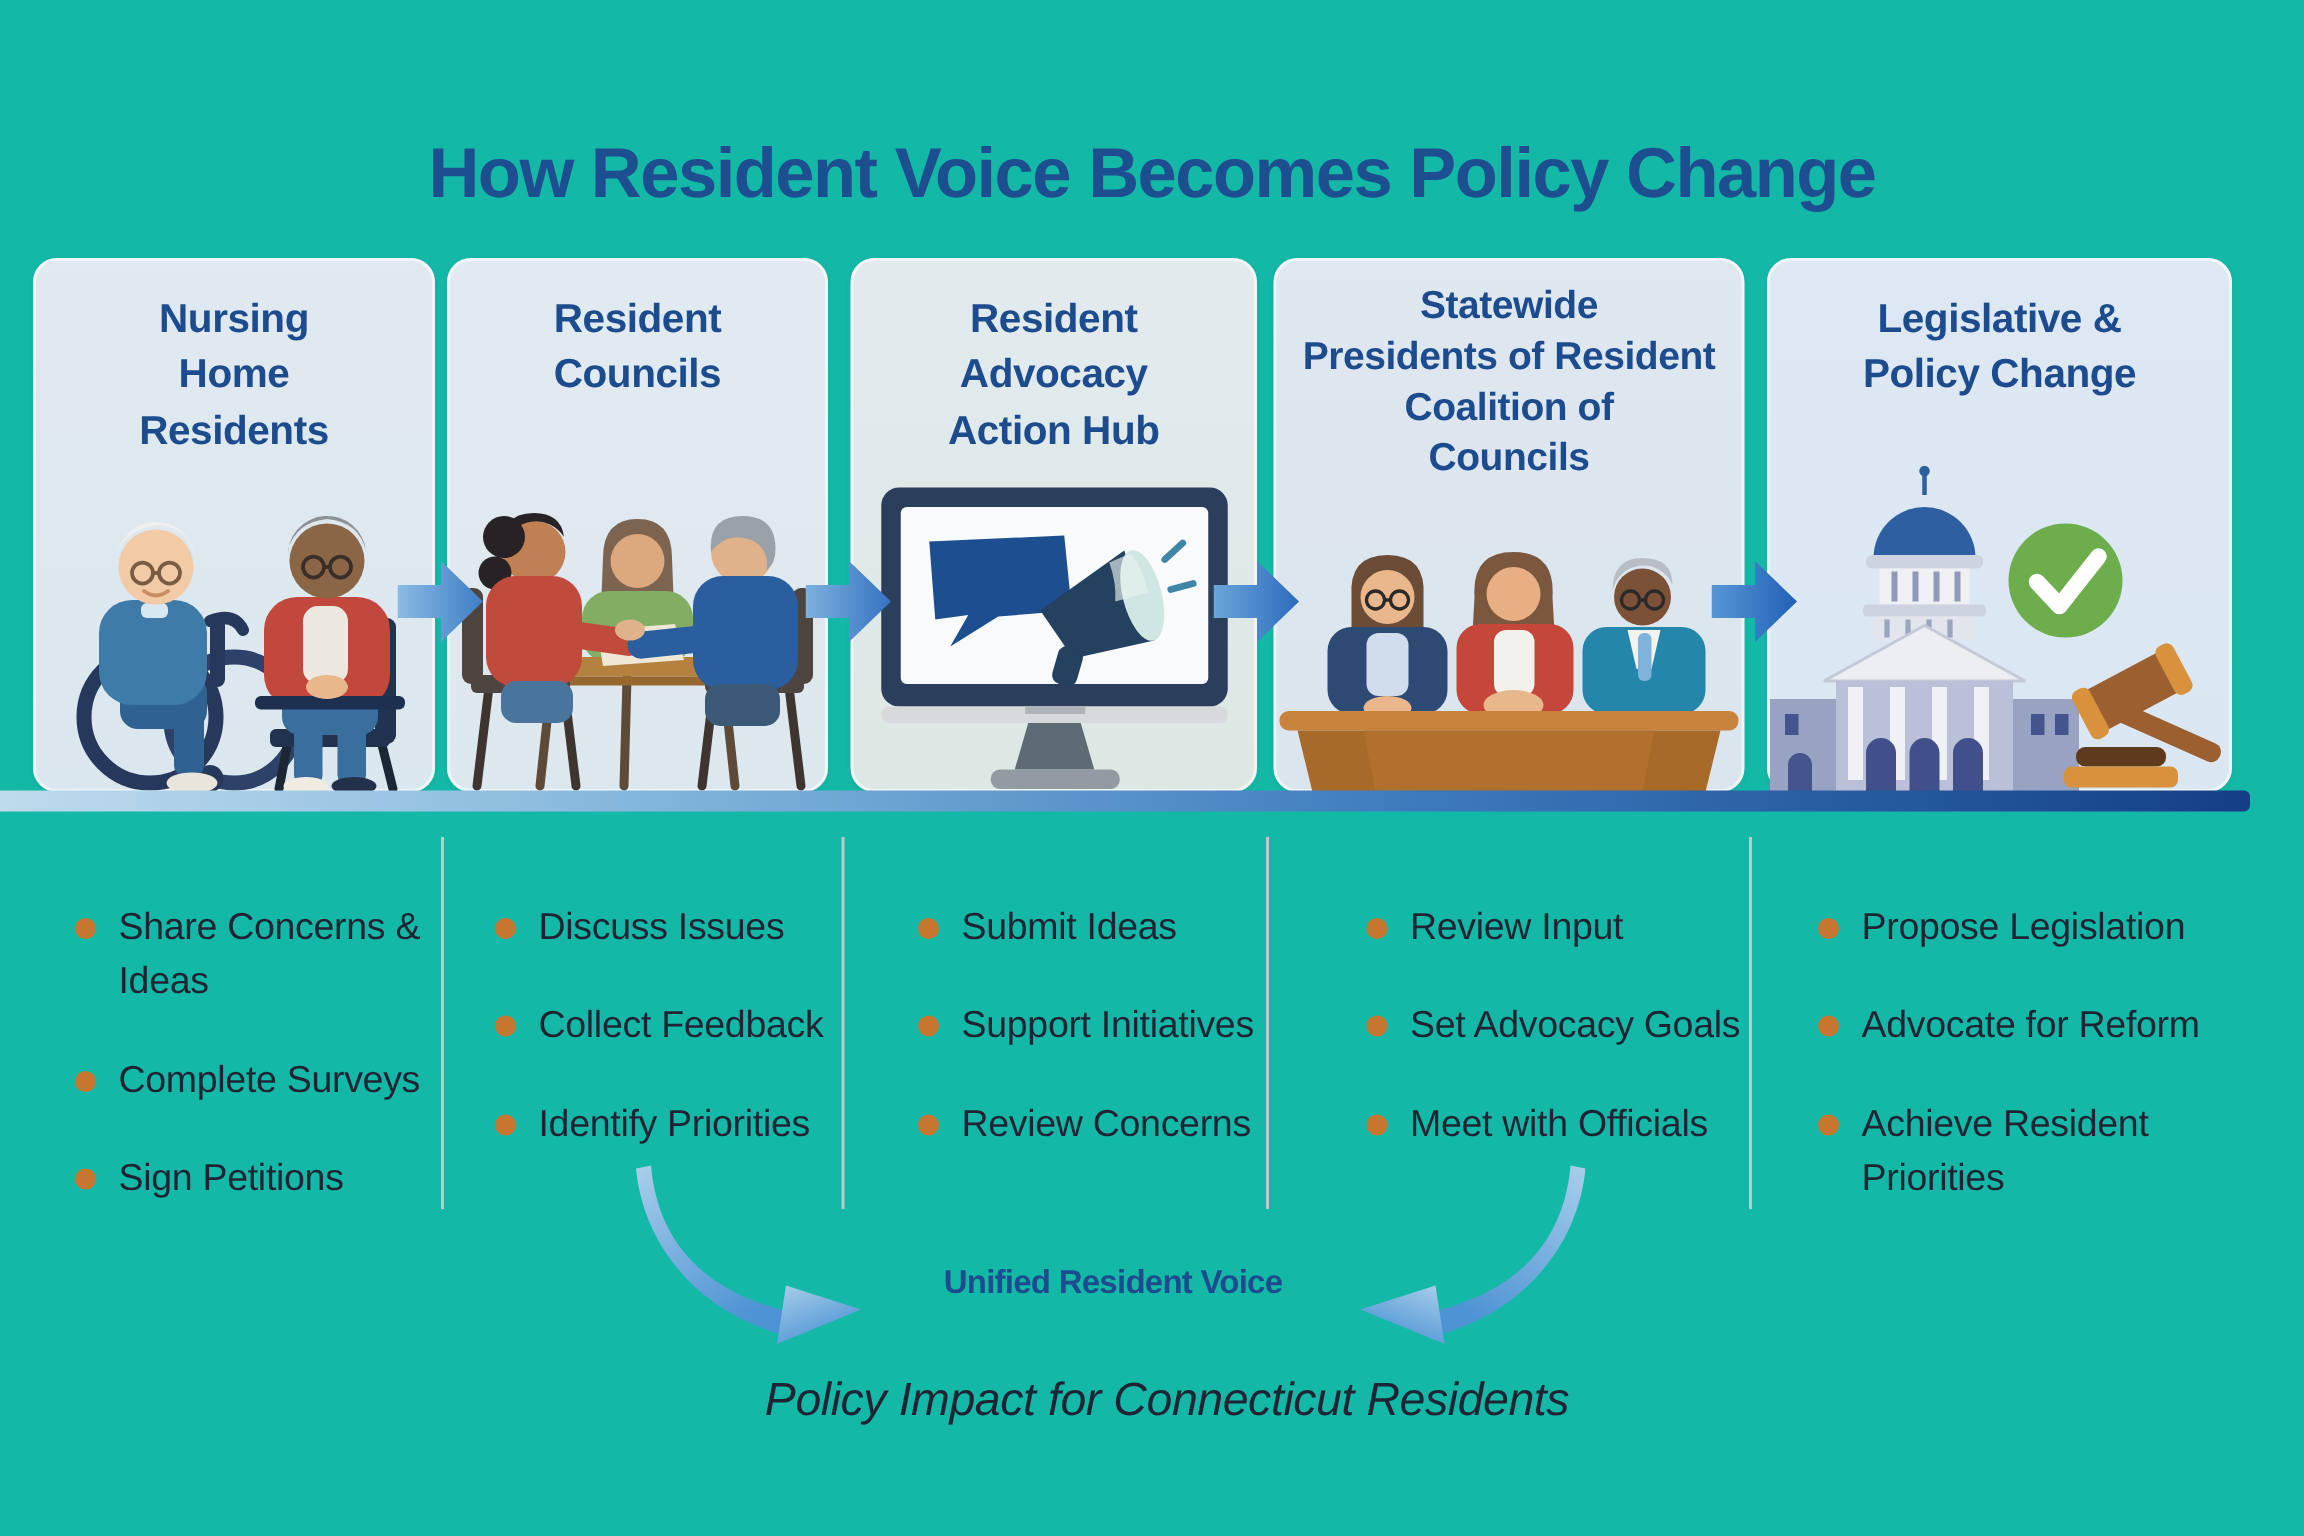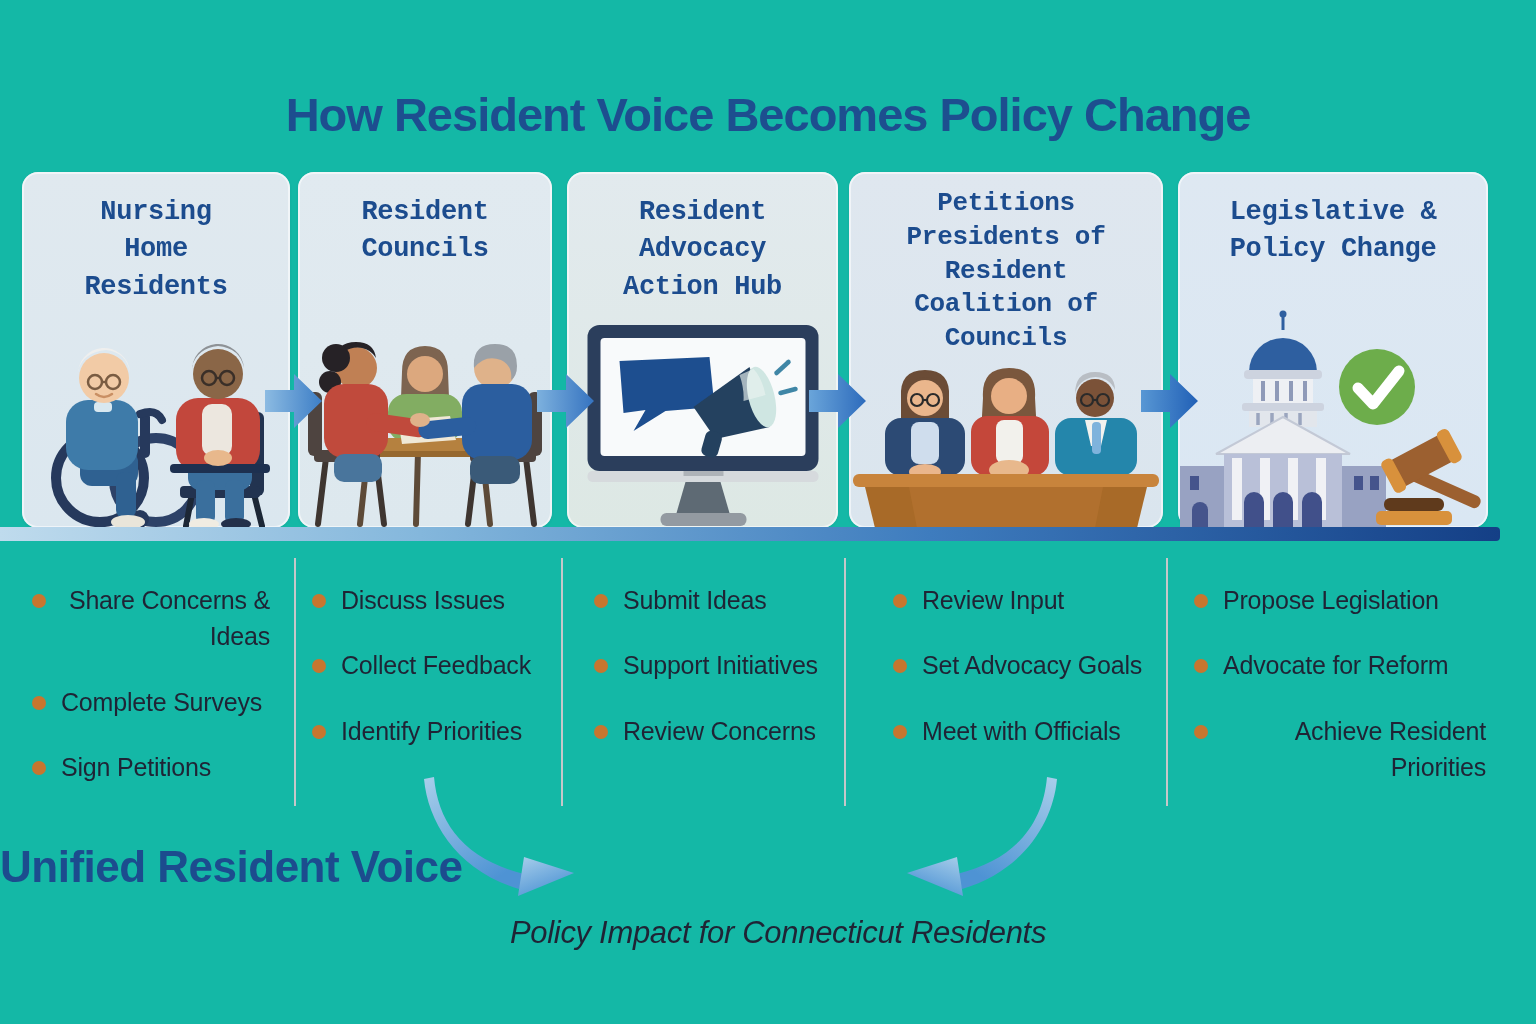--- a/index.html
+++ b/index.html
@@ -2,53 +2,53 @@
 <html><head>
 <meta charset="utf-8">
 <style>
   html,body{margin:0;padding:0;background:#e9eaec;}
   .page{position:relative;width:1536px;height:1024px;background:#14b8a6;overflow:hidden;
         font-family:"Liberation Sans", sans-serif;}
   .main-title{position:absolute;top:56px;left:0;width:100%;text-align:center;
         font-size:47px;font-weight:bold;color:#1d4e8f;letter-spacing:-1px;}
   
   .card{position:absolute;top:172px;height:356px;border-radius:16px;
-        box-shadow:inset 0 0 0 2px rgba(255,255,255,.55), 0 1px 3px rgba(40,60,90,.08);font-family:Liberation Mono, monospace;}
+        box-shadow:inset 0 0 0 2px rgba(255,255,255,.55), 0 1px 3px rgba(40,60,90,.08);}
   .card1{left:22px;width:268px;background:linear-gradient(180deg,#e0e9ef,#dbe7ef);}
   .card2{left:298px;width:254px;background:linear-gradient(180deg,#e1eaf0,#dde8ee);}
   .card3{left:567px;width:271px;background:linear-gradient(180deg,#e2eaee,#dde8e4);}
   .card4{left:849px;width:314px;background:linear-gradient(180deg,#dfe7ef,#dae5ee);}
   .card5{left:1178px;width:310px;background:linear-gradient(180deg,#dee8f2,#dae7f3);}
   .card-title{margin:0;padding:22px 6px 0 6px;text-align:center;font-weight:bold;
         color:#1c4c8e;font-size:27px;line-height:1.38;letter-spacing:-0.3px;}
   .card4 .card-title{font-size:26px;padding-top:15px;line-height:1.3;}
   .tl{display:block;}
   .illus{position:absolute;left:50%;transform:translateX(-50%);bottom:0;display:block;}
   
   .flow-arrow{position:absolute;top:372px;width:58px;height:58px;}
   .fa1{left:265px}.fa2{left:537px}.fa3{left:809px}.fa4{left:1141px}
   
   .flow-bar{position:absolute;left:0;top:527px;width:1500px;height:14px;
         border-radius:0 4px 4px 0;
         background:linear-gradient(90deg,#bfdbed 0%,#84b7dc 28%,#3e7cbe 62%,#143f86 100%);}
   
   .vdiv{position:absolute;top:558px;height:248px;width:2px;background:#c6c7c9;}
   .vd1{left:294px}.vd2{left:561px}.vd3{left:844px}.vd4{left:1166px}
-  .blist{position:absolute;top:582px;margin:0;padding:0;list-style:none;text-align:right;}
+  .blist{position:absolute;top:582px;margin:18px;padding:0;list-style:none;}
   .bl1{left:32px;width:238px}.bl2{left:312px;width:238px}.bl3{left:594px;width:252px}
   .bl4{left:893px;width:264px}.bl5{left:1194px;width:292px}
   .bitem{display:flex;align-items:flex-start;margin:0 0 29px 0;}
   .dot{flex:0 0 14px;width:14px;height:14px;border-radius:50%;background:#c7762f;
         margin:12px 15px 0 0;}
   .btext{font-size:25px;line-height:1.45;color:#1f2435;letter-spacing:-0.2px;}
   
   .swoosh{position:absolute;top:775px;width:160px;height:122px;}
   .sw-left{left:424px}.sw-right{left:897px}
-  .unified{position:absolute;top:842px;left:0;width:1484px;text-align:left;
-        font-size:44px;font-weight:bold;color:#1c4c8e;letter-spacing:-0.5px;}
+  .unified{position:absolute;top:842px;left:0;width:1484px;text-align:center;
+        font-size:22px;font-weight:bold;color:#1c4c8e;letter-spacing:-0.5px;}
   .impact{position:absolute;top:915px;left:0;width:1556px;text-align:center;
         font-size:31px;font-style:italic;color:#1f2435;letter-spacing:-0.3px;}
 </style>
 </head>
 <body>
 
 <div class="page">
 
   <h1 class="main-title">How Resident Voice Becomes Policy Change</h1>
 
@@ -183,21 +183,21 @@
         <g stroke="#3f86a6" stroke-width="4.5" stroke-linecap="round">
           <path d="M209,52 L221,41"></path>
             <path d="M213,72 L228,68"></path>
         </g>
       </g>
     </svg>
   </section>
 
   <section class="card card4">
     <h2 class="card-title">
-      <span class="tl">Petitions</span>
+      <span class="tl">Statewide</span>
       <span class="tl">Presidents of Resident</span>
       <span class="tl">Coalition of</span>
       <span class="tl">Councils</span>
     </h2>
     <svg class="illus" width="314" height="178" viewBox="0 0 314 178">
 
       <g>
         <path d="M52,48 q-2,-28 24,-28 q26,0 24,28 l0,22 h-48 Z" fill="#6b4c36"></path>
         <circle cx="76" cy="48" r="18" fill="#eab68c"></circle>
         <path d="M56,44 a21,21 0 0 1 40,-4 q0,-18 -20,-18 q-20,0 -20,22 Z" fill="#6b4c36"></path>

